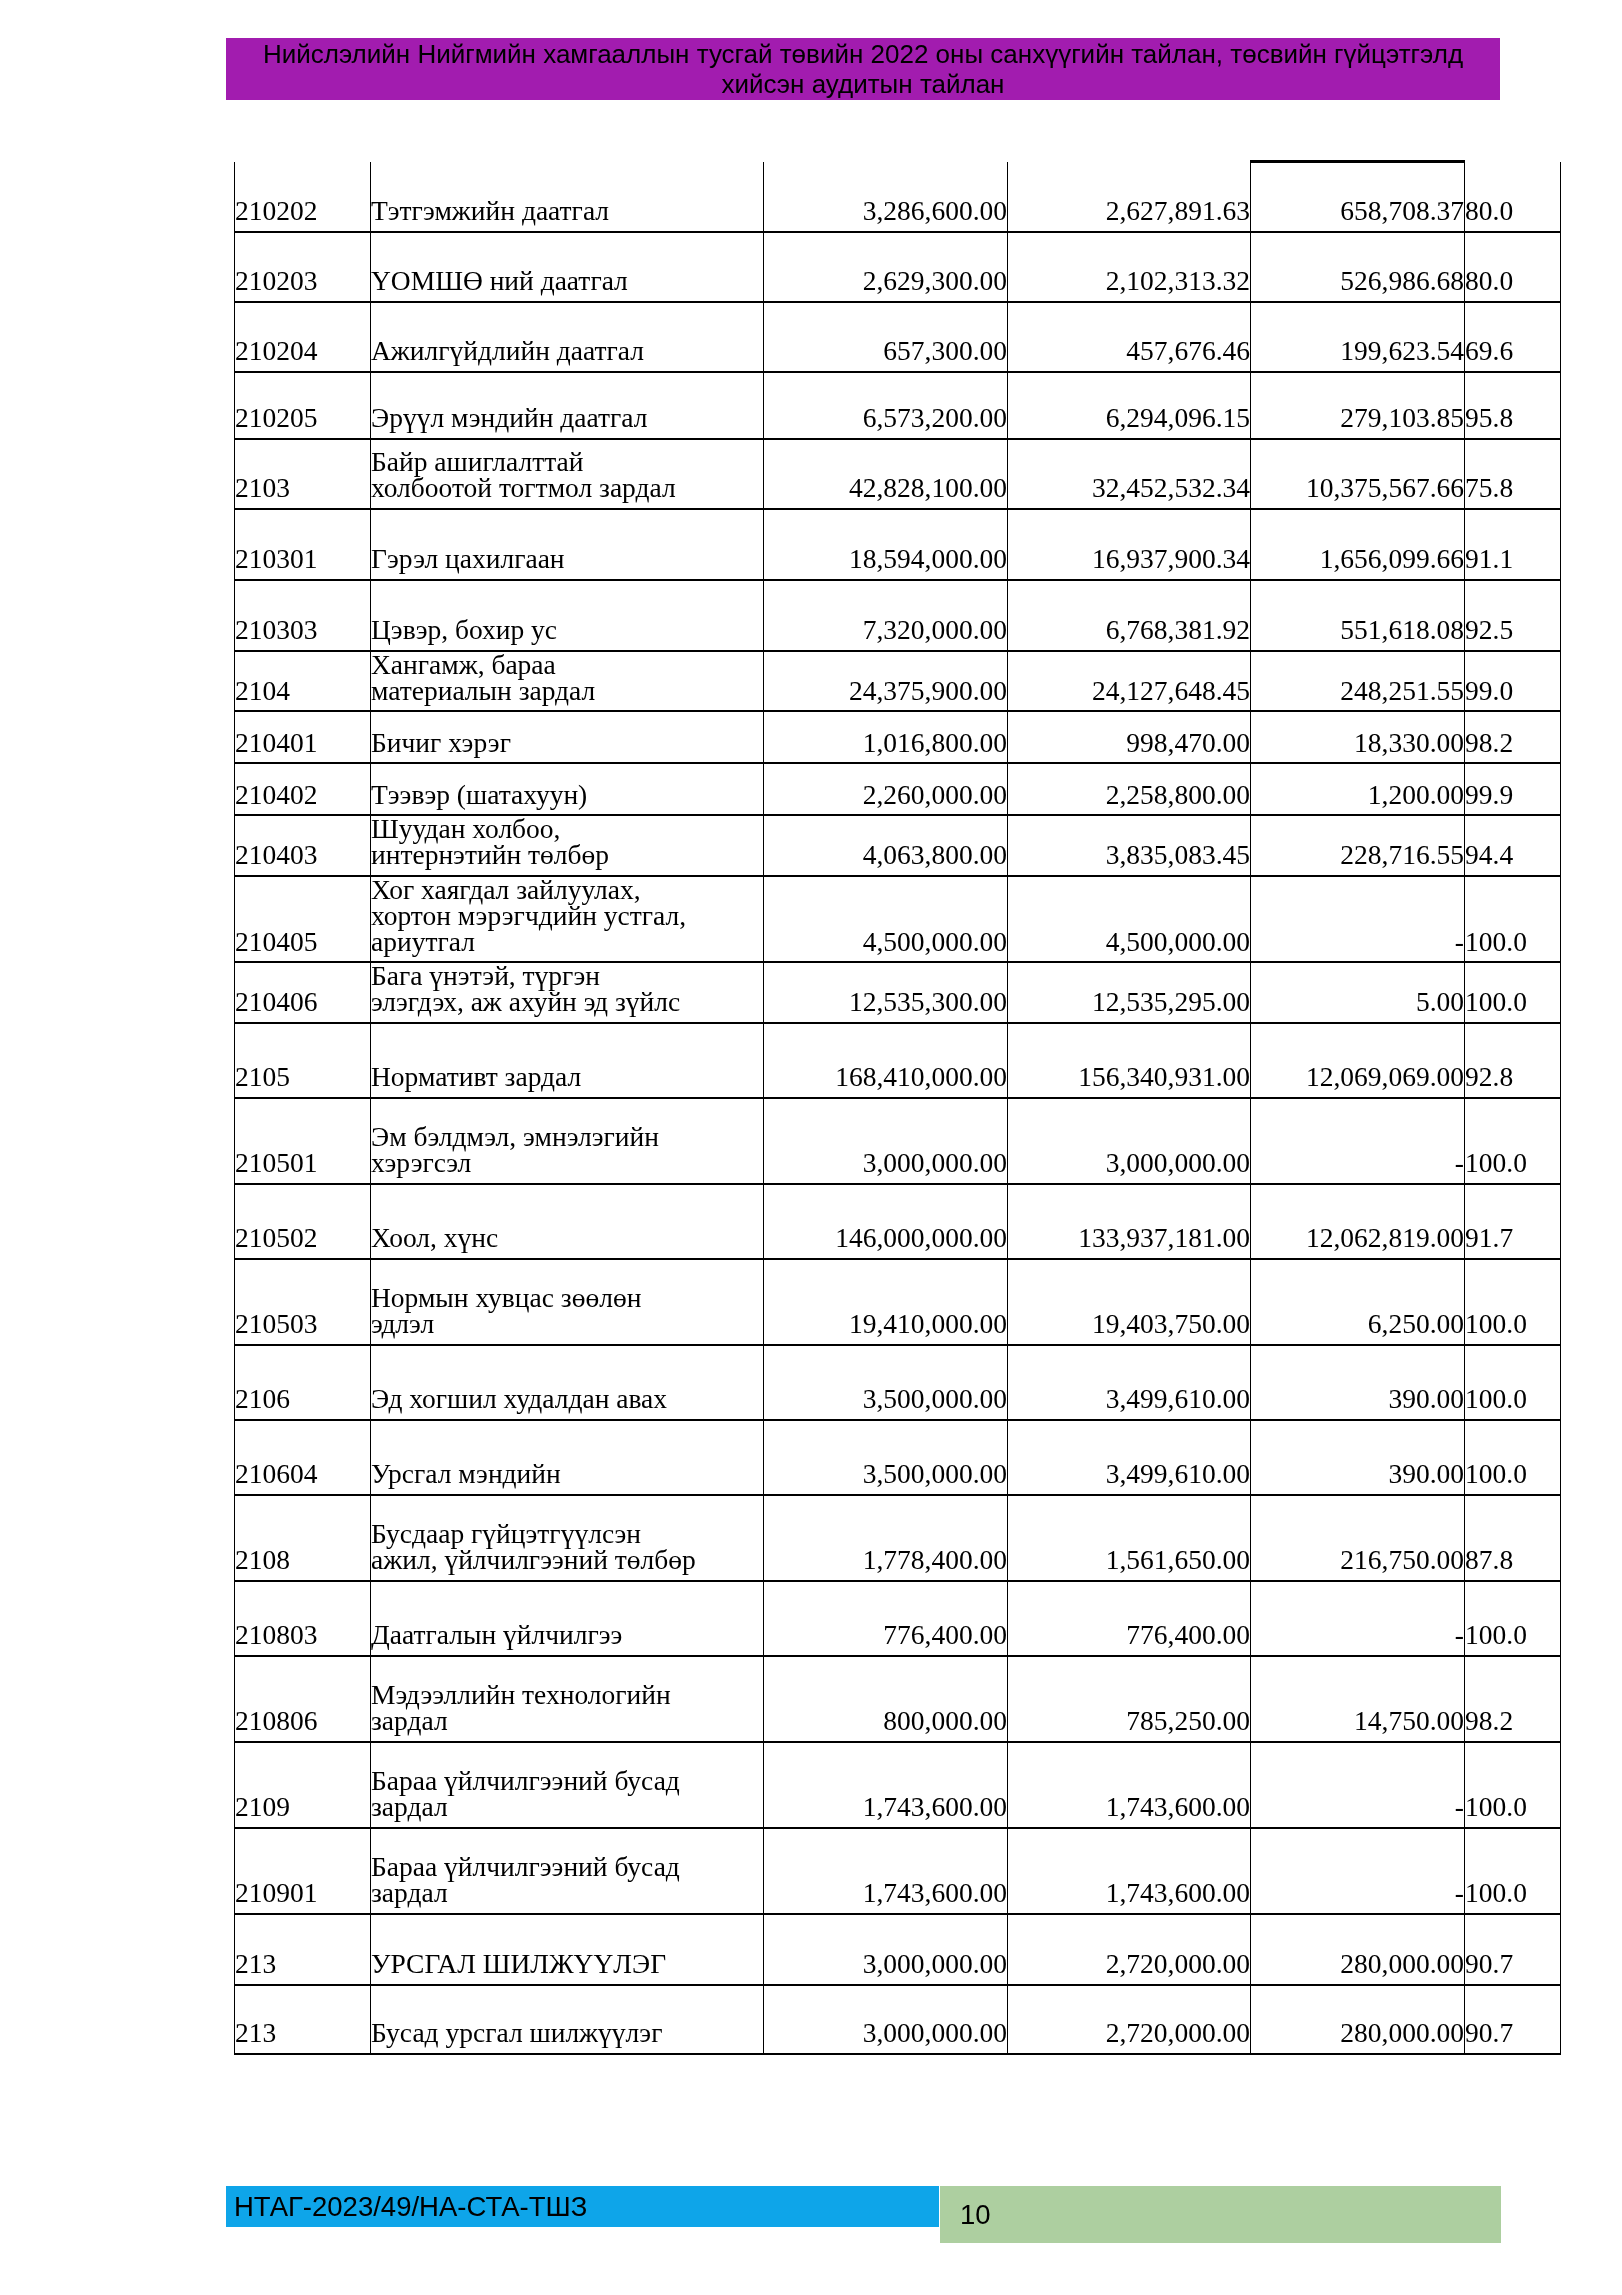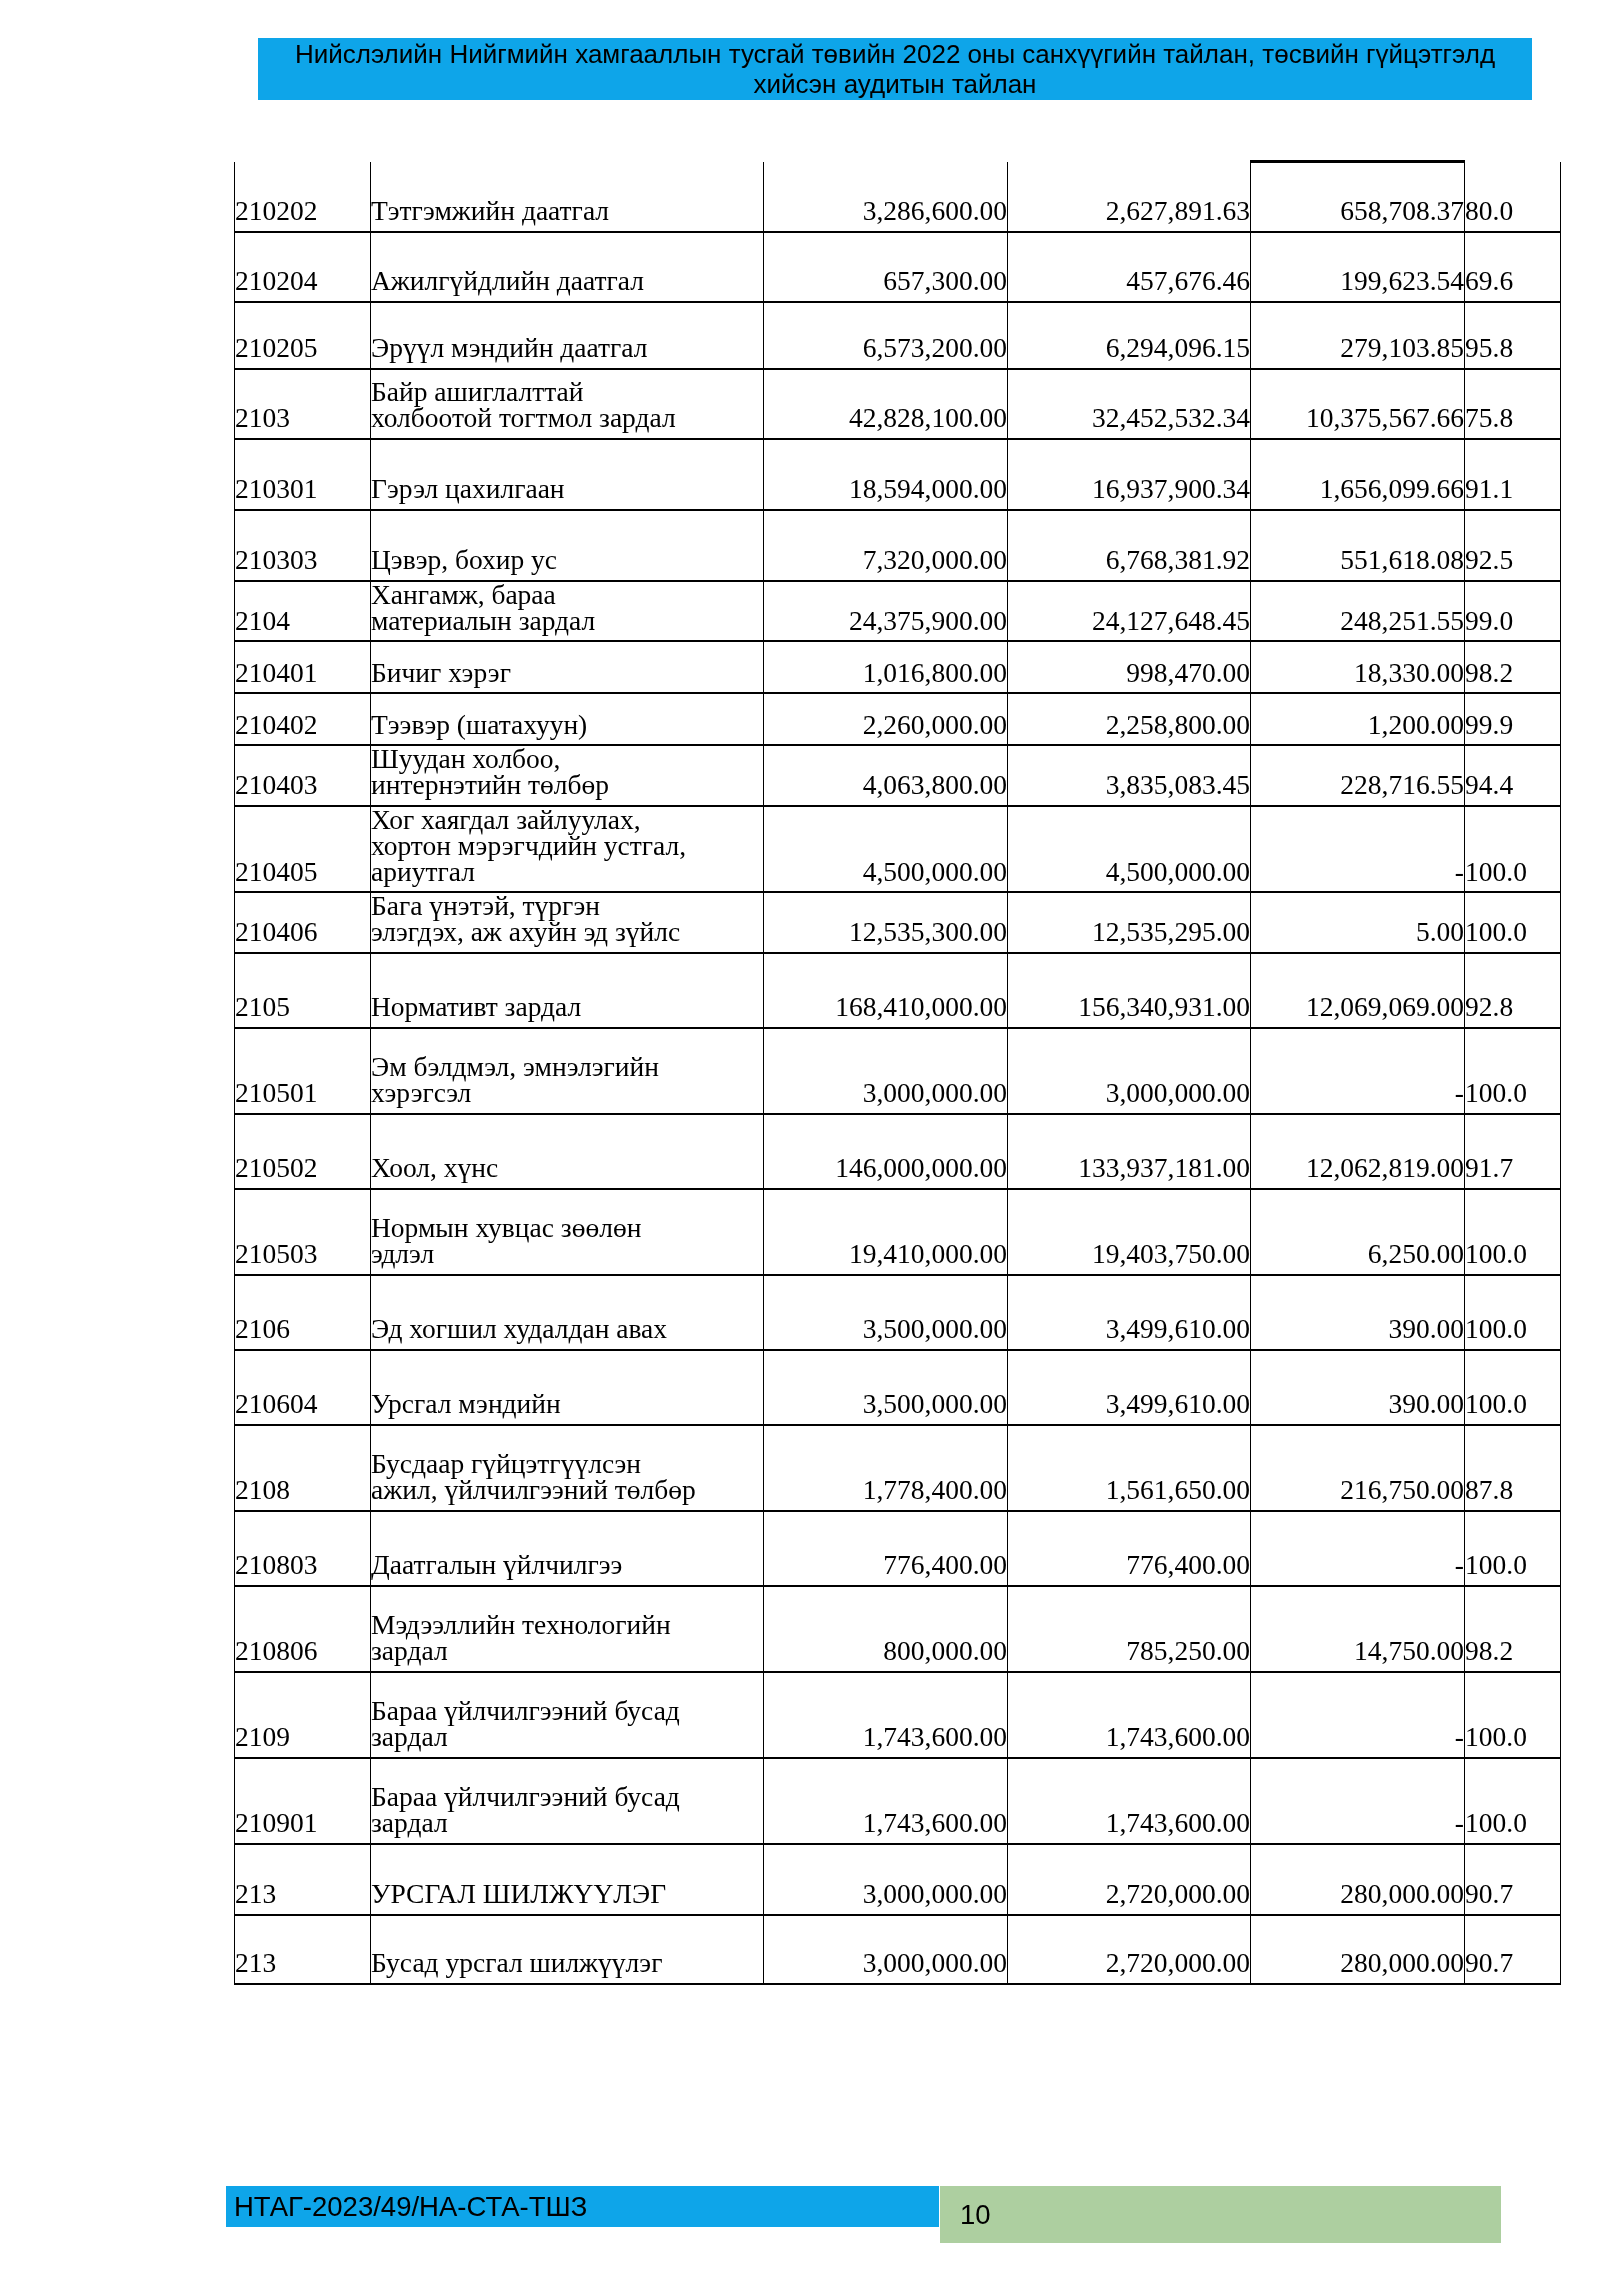--- a/index.html
+++ b/index.html
@@ -59,21 +59,21 @@
     font-family:"Liberation Sans", sans-serif;
     font-size:27.5px;color:#000;
     padding-left:20px;box-sizing:border-box;
   }
 </style>
 </head>
 <body>
 
 <div class="page">
 
-  <div class="header-banner" style="background: #0ea5e9; margin-left: 32px;">
+  <div class="header-banner" style="background: #a21caf;">
     <div class="title">Нийслэлийн Нийгмийн хамгааллын тусгай төвийн 2022 оны санхүүгийн тайлан, төсвийн гүйцэтгэлд
 хийсэн аудитын тайлан</div>
   </div>
 
   <table class="fin">
     <colgroup>
       <col style="width:136px">
       <col style="width:393px">
       <col style="width:244px">
       <col style="width:243px">
@@ -83,20 +83,28 @@
     <tbody>
         <tr style="height: 70px;">
       <td class="c1">210202</td>
       <td class="c2">Тэтгэмжийн даатгал</td>
       <td class="c3">3,286,600.00</td>
       <td class="c4">2,627,891.63</td>
       <td class="c5">658,708.37</td>
       <td class="c6">80.0</td>
     </tr>
         <tr style="height: 70px;">
+      <td class="c1">210203</td>
+      <td class="c2">ҮОМШӨ ний даатгал</td>
+      <td class="c3">2,629,300.00</td>
+      <td class="c4">2,102,313.32</td>
+      <td class="c5">526,986.68</td>
+      <td class="c6">80.0</td>
+    </tr>
+        <tr style="height: 70px;">
       <td class="c1">210204</td>
       <td class="c2">Ажилгүйдлийн даатгал</td>
       <td class="c3">657,300.00</td>
       <td class="c4">457,676.46</td>
       <td class="c5">199,623.54</td>
       <td class="c6">69.6</td>
     </tr>
         <tr style="height: 67px;">
       <td class="c1">210205</td>
       <td class="c2">Эрүүл мэндийн даатгал</td>

